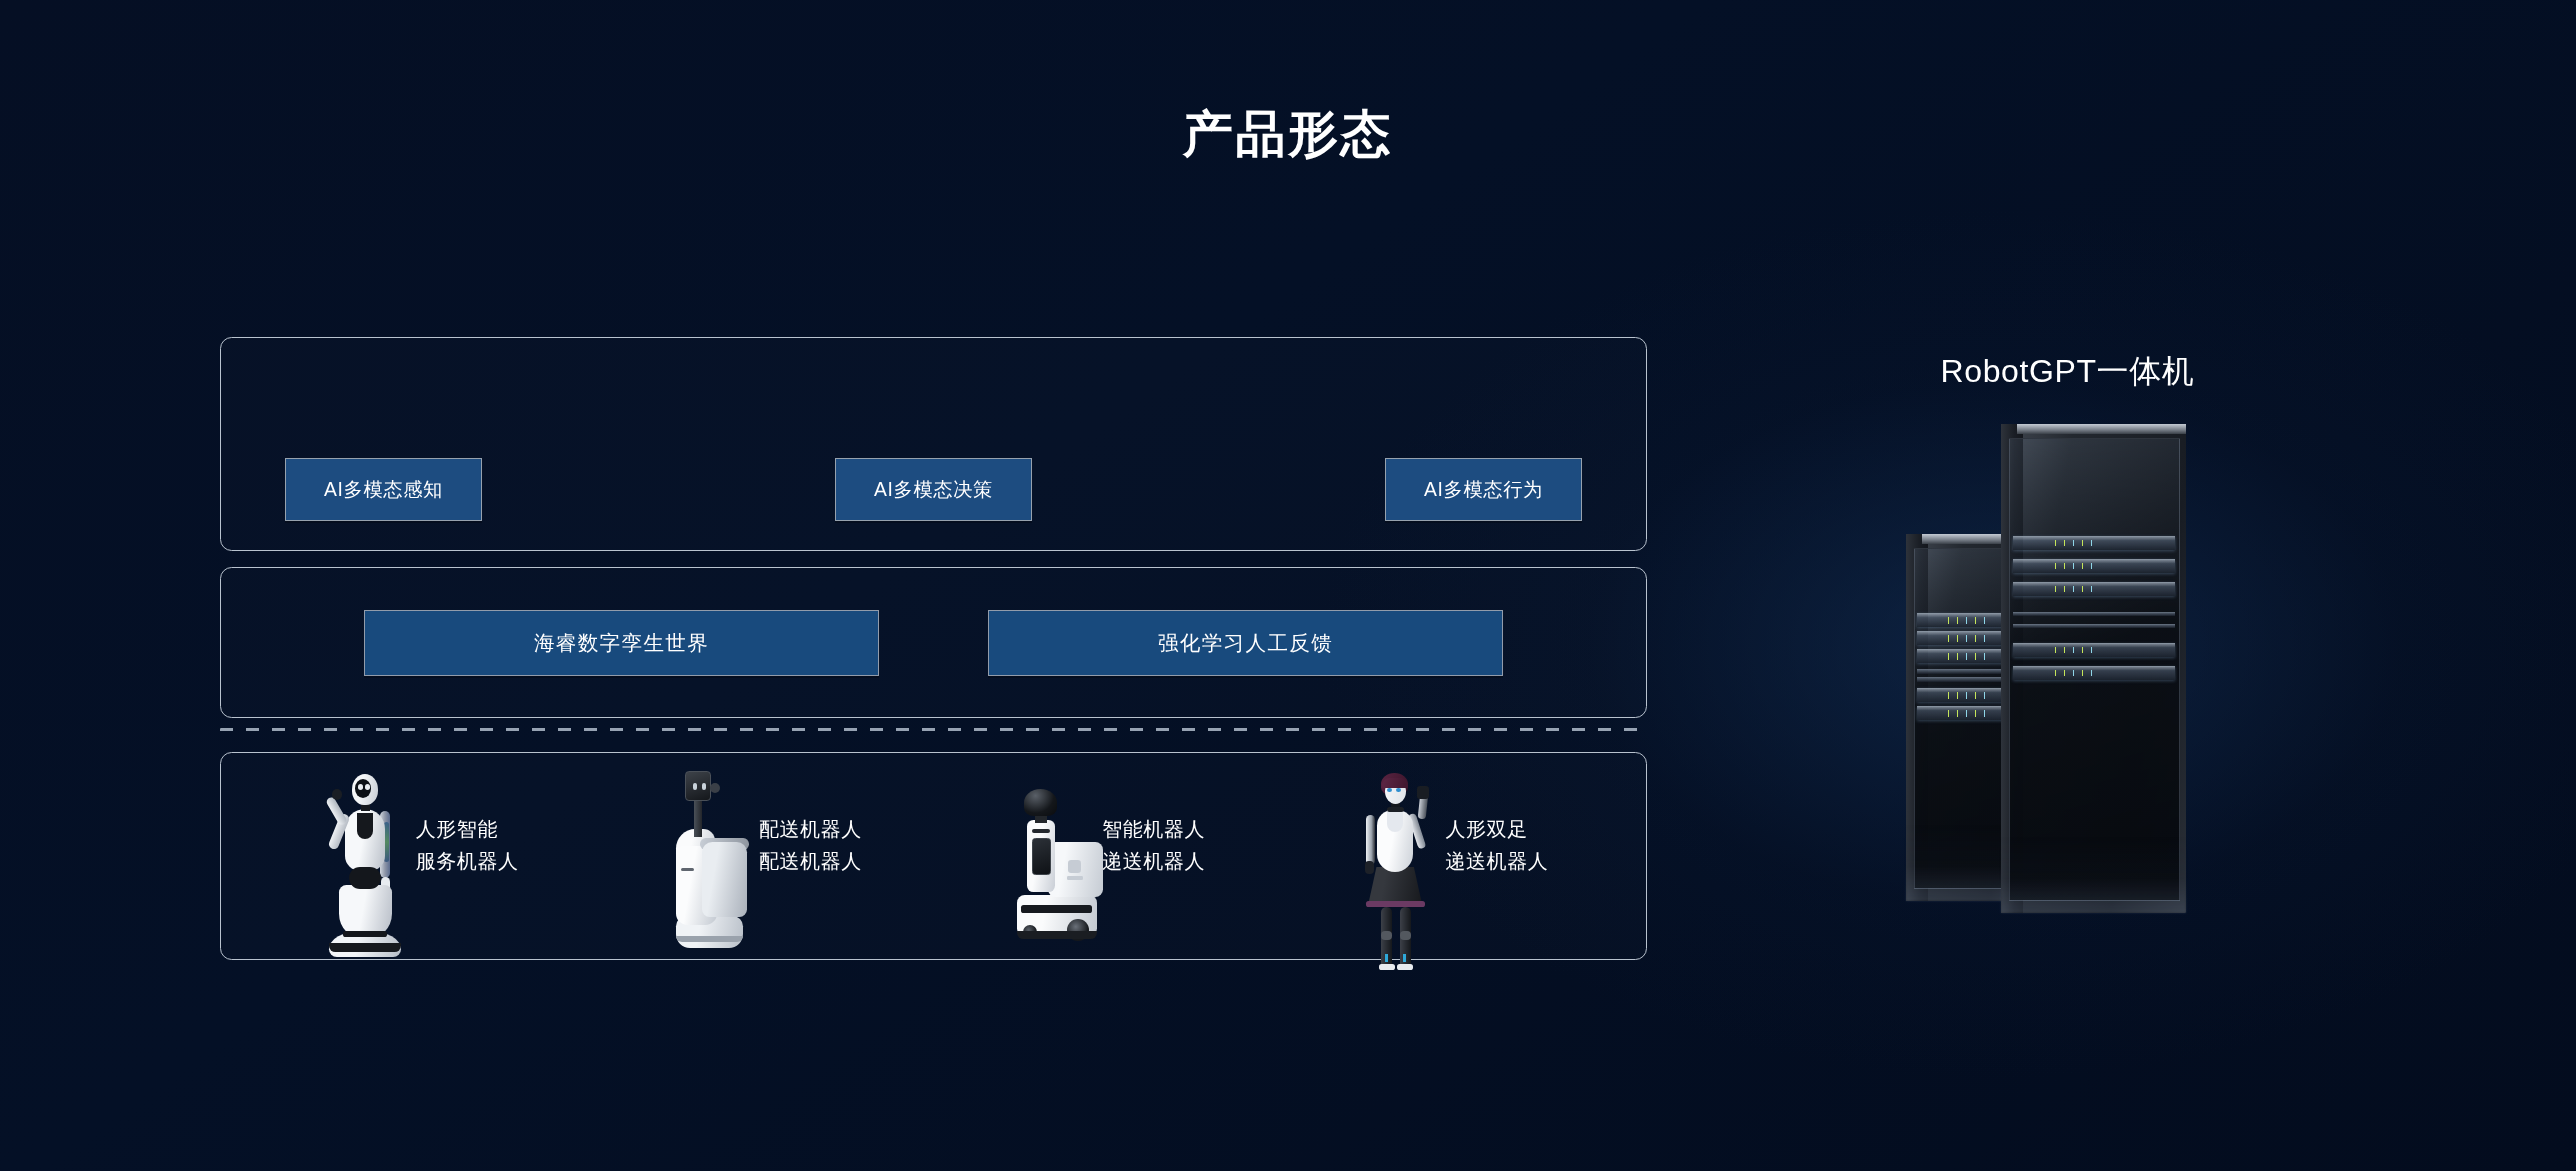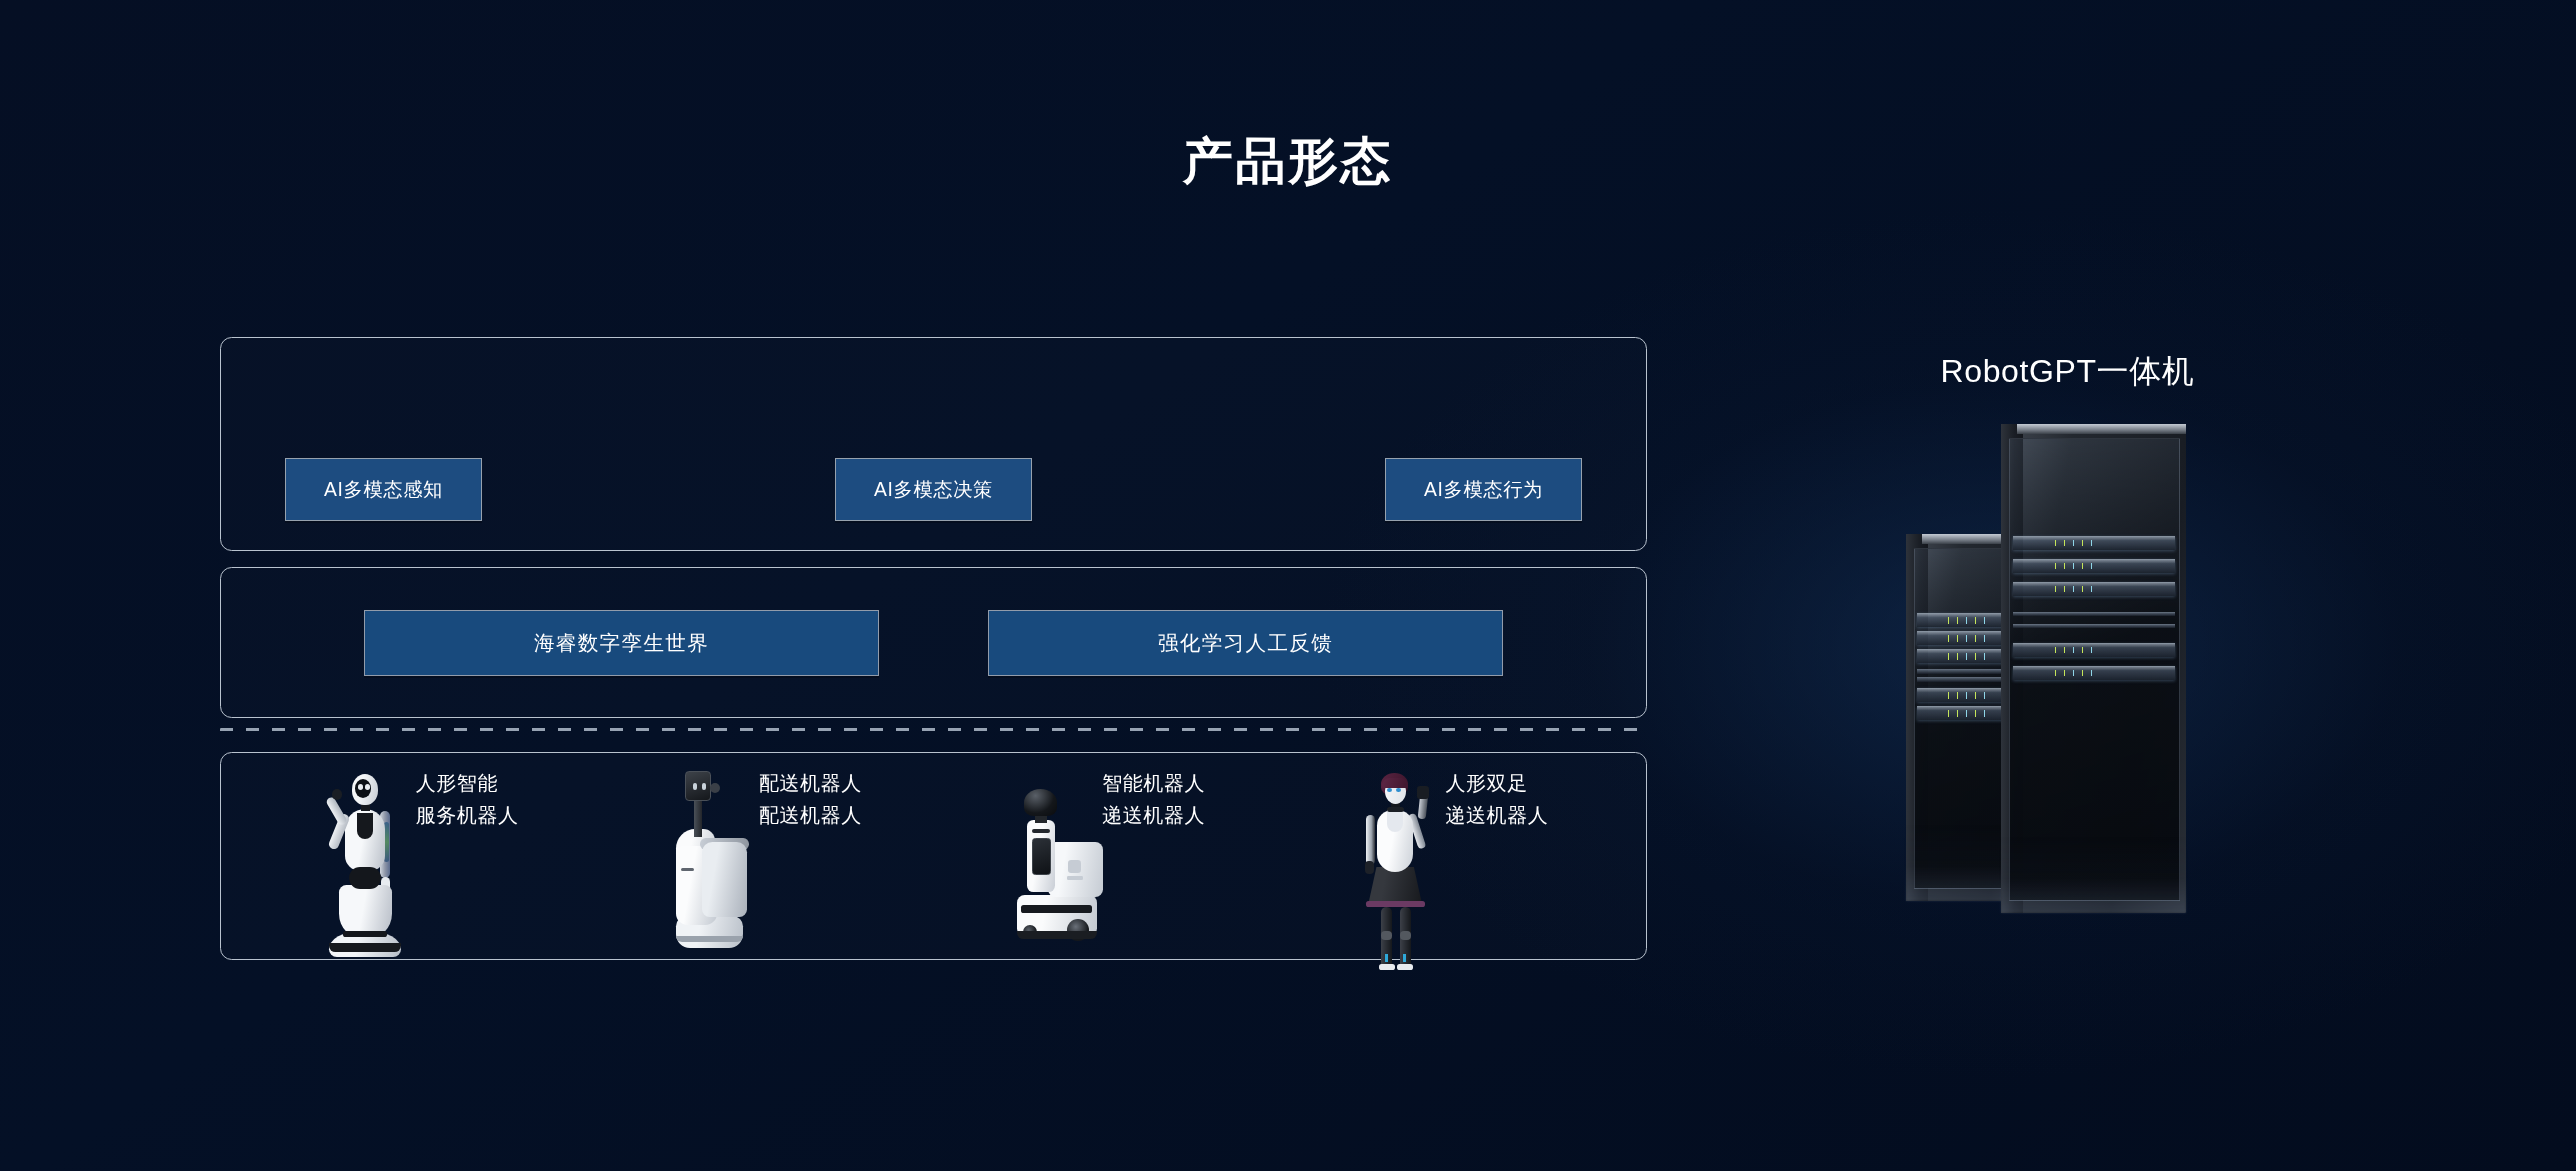--- a/index.html
+++ b/index.html
@@ -25,21 +25,20 @@
   .slide-title {
     position: absolute;
     left: 0; right: 0;
     top: 109px;
     text-align: center;
     font-size: 50px;
     font-weight: bold;
     color: #ffffff;
     letter-spacing: 2.6px;
     line-height: 1;
-    margin-top: 27px;
   }
 
   
   .card {
     position: absolute;
     border: 1.3px solid #b9c3cf;
     border-radius: 11.6px;
     background: rgba(255,255,255,0.012);
   }
 
@@ -124,21 +123,21 @@
   .robot-row {
     position: absolute;
     left: 26px; right: 26px;
     top: 14px; bottom: 9px;
     display: flex;
     align-items: flex-end;
     justify-content: space-around;
   }
   .robot-item {
     display: flex;
-    align-items: flex-start;
+    align-items: center;
     gap: 0;
     height: 100%;
   }
   .robot-art {
     width: 97px;
     height: 180px;
     position: relative;
     flex: 0 0 auto;
     align-self: flex-end;
   }

